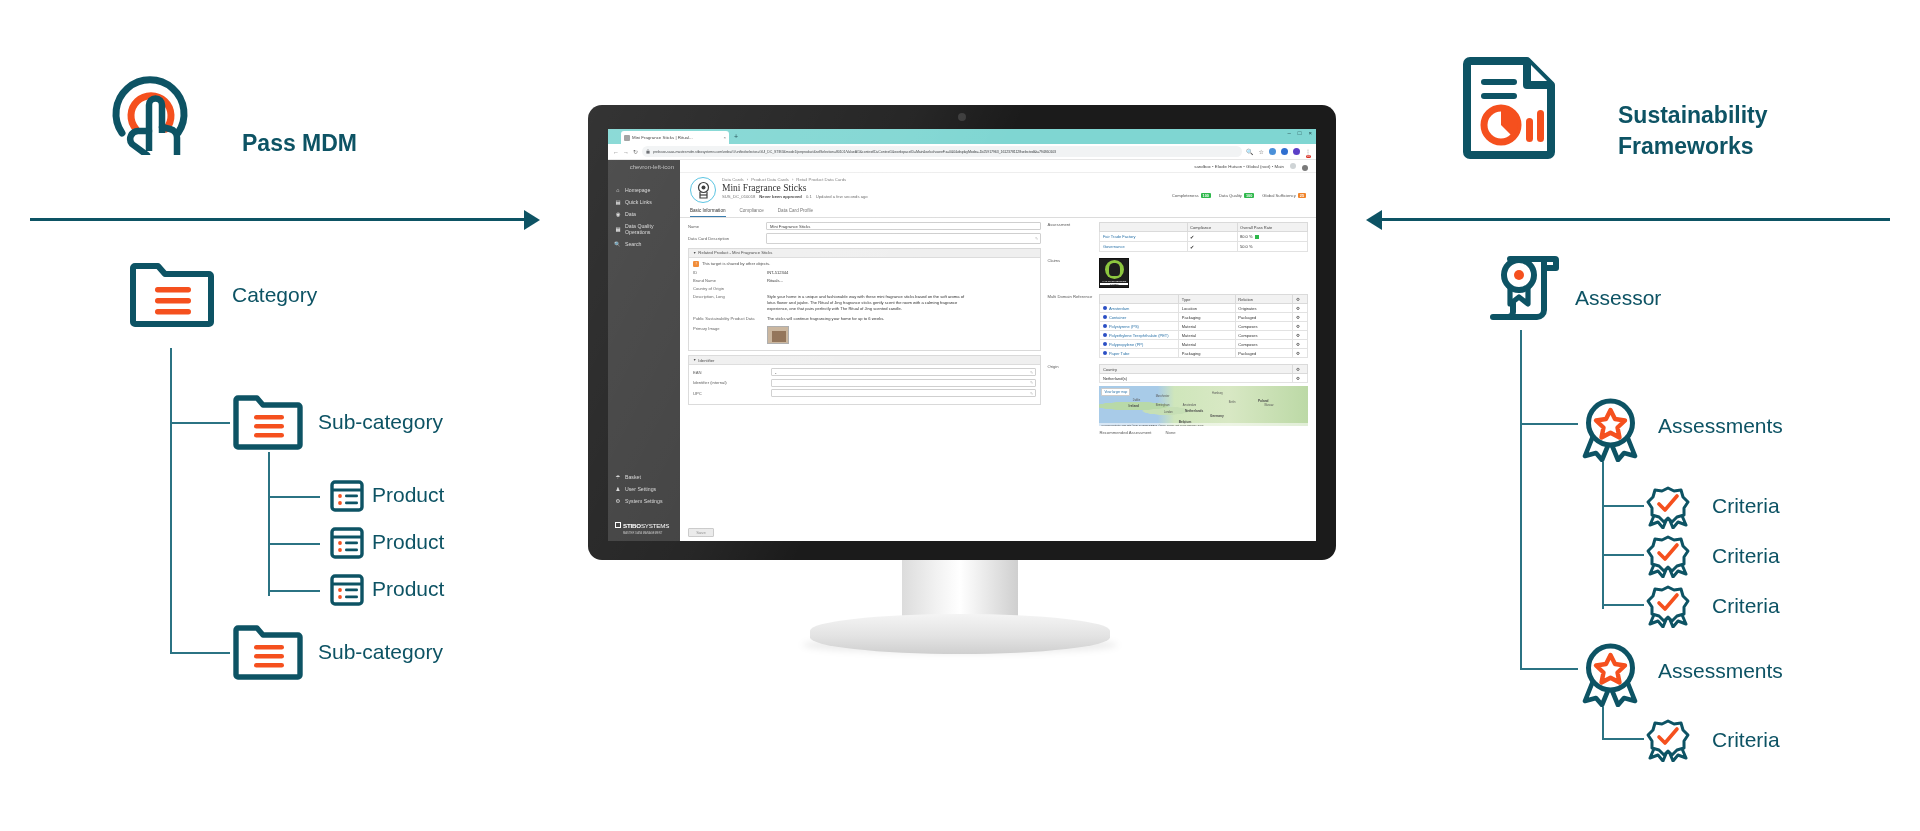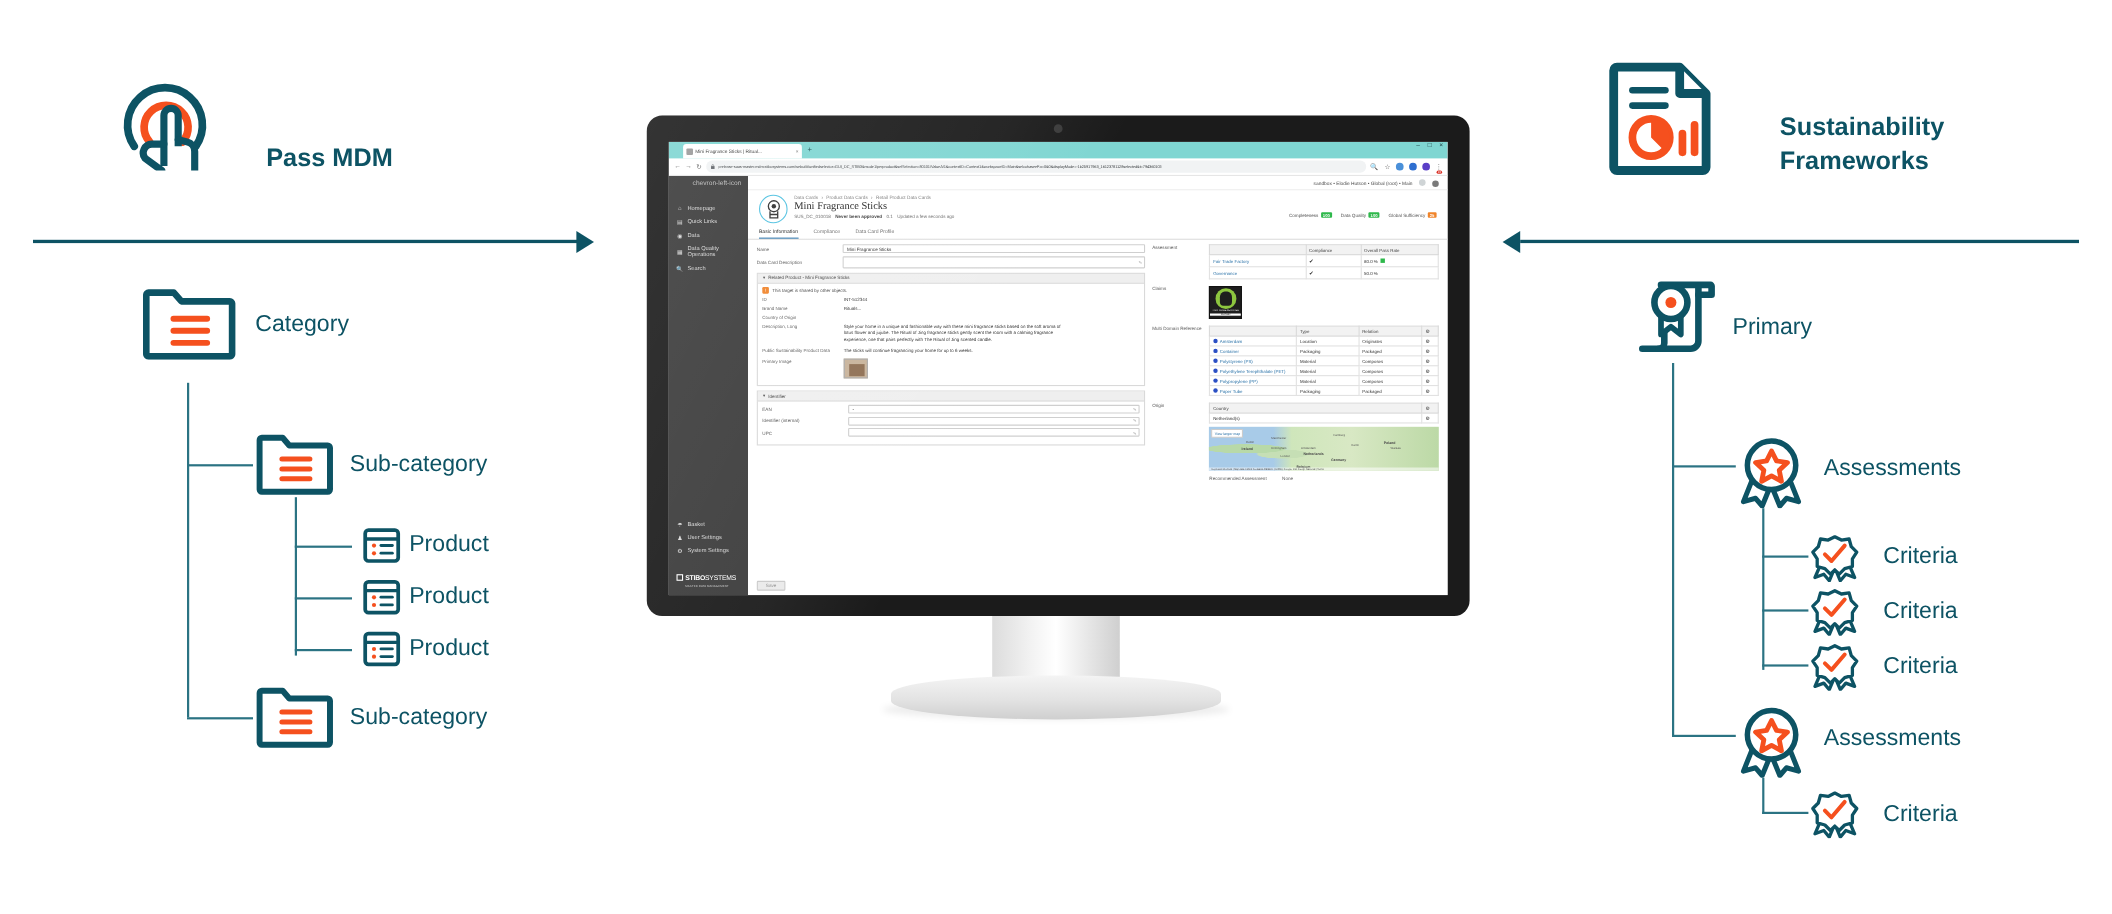--- a/index.html
+++ b/index.html
@@ -725,21 +725,21 @@
   <div class="abs" style="left:1482px; top:250px; width:90px; height:80px;">
     <svg viewBox="0 0 90 80" width="90" height="80">
       <path d="M28 9 L73 9 a1 1 0 0 1 1 1 L74 18 L62 18" fill="none" stroke="#0d5364" stroke-width="6" stroke-linejoin="round" stroke-linecap="round"></path>
       <path d="M62 10 L62 60 a7 7 0 0 1 -7 7 L11 67" fill="none" stroke="#0d5364" stroke-width="6" stroke-linejoin="round" stroke-linecap="round"></path>
       <path d="M31 53 L31 62 a5 5 0 0 1 -5 5" fill="none" stroke="#0d5364" stroke-width="6" stroke-linejoin="round" stroke-linecap="round"></path>
       <path d="M28 38 L28 54 L37 47 L46 54 L46 38 Z" fill="#fff" stroke="#0d5364" stroke-width="5.2" stroke-linejoin="round"></path>
       <circle cx="37" cy="25" r="15" fill="#fff" stroke="#0d5364" stroke-width="6"></circle>
       <circle cx="37" cy="25" r="5" fill="#f5501e"></circle>
     </svg>
   </div>
-  <div class="abs label-txt" style="left:1575px; top:286px;">Primary</div>
+  <div class="abs label-txt" style="left:1575px; top:286px;">Assessor</div>
 
   <div class="vline" style="left:1520px; top:330px; height:340px;"></div>
   <div class="hline" style="left:1520px; top:423px; width:58px;"></div>
   <div class="hline" style="left:1520px; top:668px; width:58px;"></div>
 
   <div class="abs" style="left:1576px; top:396px; width:70px; height:66px;">
     <svg viewBox="0 0 70 66" width="70" height="66">
       <path d="M17 40 L9 60 L20 57 L26 64 L33 47" fill="#fff" stroke="#0d5364" stroke-width="4.6" stroke-linejoin="round"></path>
       <path d="M51 40 L59 60 L48 57 L42 64 L35 47" fill="#fff" stroke="#0d5364" stroke-width="4.6" stroke-linejoin="round"></path>
       <circle cx="34.5" cy="27" r="22" fill="#fff" stroke="#0d5364" stroke-width="5"></circle>

